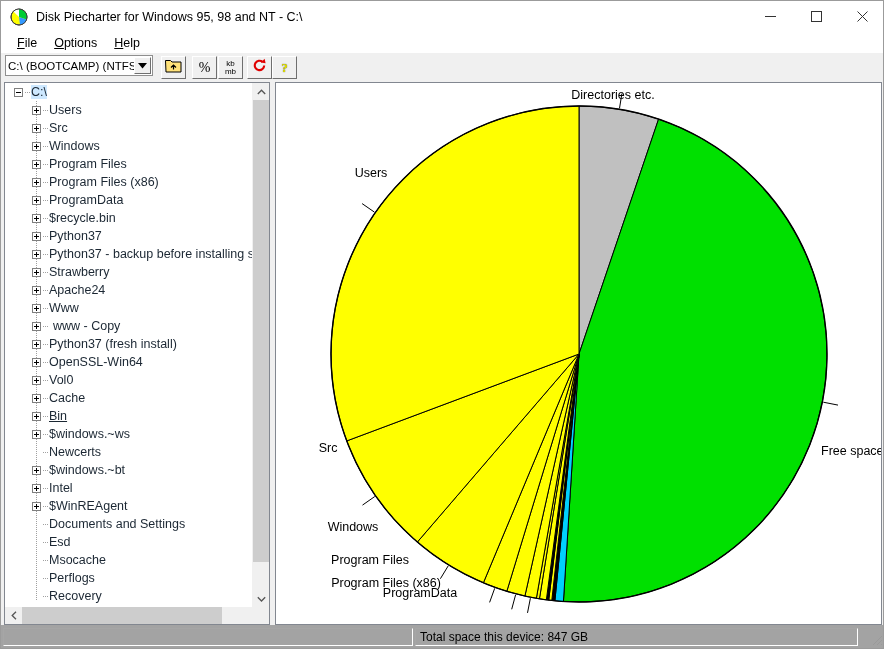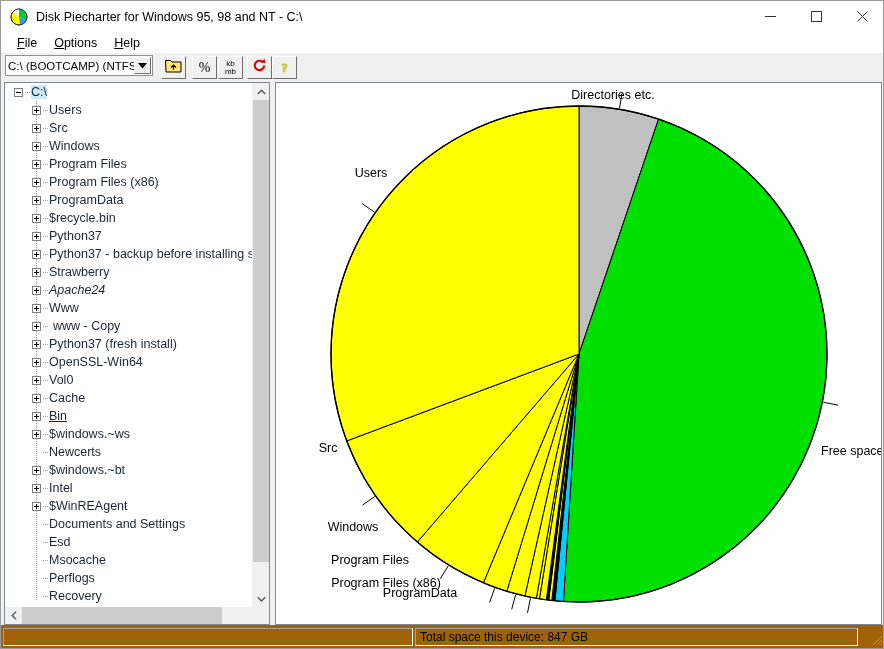--- a/index.html
+++ b/index.html
@@ -258,21 +258,21 @@
     font-family: "Liberation Sans", sans-serif;
     font-size: 12.5px;
     fill: #000000;
   }
 
   
   .statusbar {
     position: absolute;
     left: 0; bottom: 0;
     width: 884px; height: 23px;
-    background: #a16207;
+    background: #a3a3a3;
     box-sizing: border-box;
   }
   .status-pane {
     position: absolute;
     top: 3px;
     height: 18px;
     border-left: 1px solid #a6a6a6;
     border-top: 1px solid #a6a6a6;
     border-right: 1px solid #ffffff;
     border-bottom: 1px solid #ffffff;
@@ -436,21 +436,21 @@
             <span class="lbl" style="left: 44px;">Python37 - backup before installing sql</span>
           </div>
           <div class="tree-row">
             <span class="plus" style="left: 27px;"></span>
             <span class="dots" style="left: 38px; top: 9px; width: 5px; background-image: linear-gradient(to right, rgb(160, 160, 160) 50%, transparent 50%); background-size: 2px 1px;"></span>
             <span class="lbl" style="left: 44px;">Strawberry</span>
           </div>
           <div class="tree-row">
             <span class="plus" style="left: 27px;"></span>
             <span class="dots" style="left: 38px; top: 9px; width: 5px; background-image: linear-gradient(to right, rgb(160, 160, 160) 50%, transparent 50%); background-size: 2px 1px;"></span>
-            <span class="lbl" style="left: 44px; font-style: italic;">Apache24</span>
+            <span class="lbl" style="left: 44px;">Apache24</span>
           </div>
           <div class="tree-row">
             <span class="plus" style="left: 27px;"></span>
             <span class="dots" style="left: 38px; top: 9px; width: 5px; background-image: linear-gradient(to right, rgb(160, 160, 160) 50%, transparent 50%); background-size: 2px 1px;"></span>
             <span class="lbl" style="left: 44px;">Www</span>
           </div>
           <div class="tree-row">
             <span class="plus" style="left: 27px;"></span>
             <span class="dots" style="left: 38px; top: 9px; width: 5px; background-image: linear-gradient(to right, rgb(160, 160, 160) 50%, transparent 50%); background-size: 2px 1px;"></span>
             <span class="lbl" style="left: 48px;">www - Copy</span>

